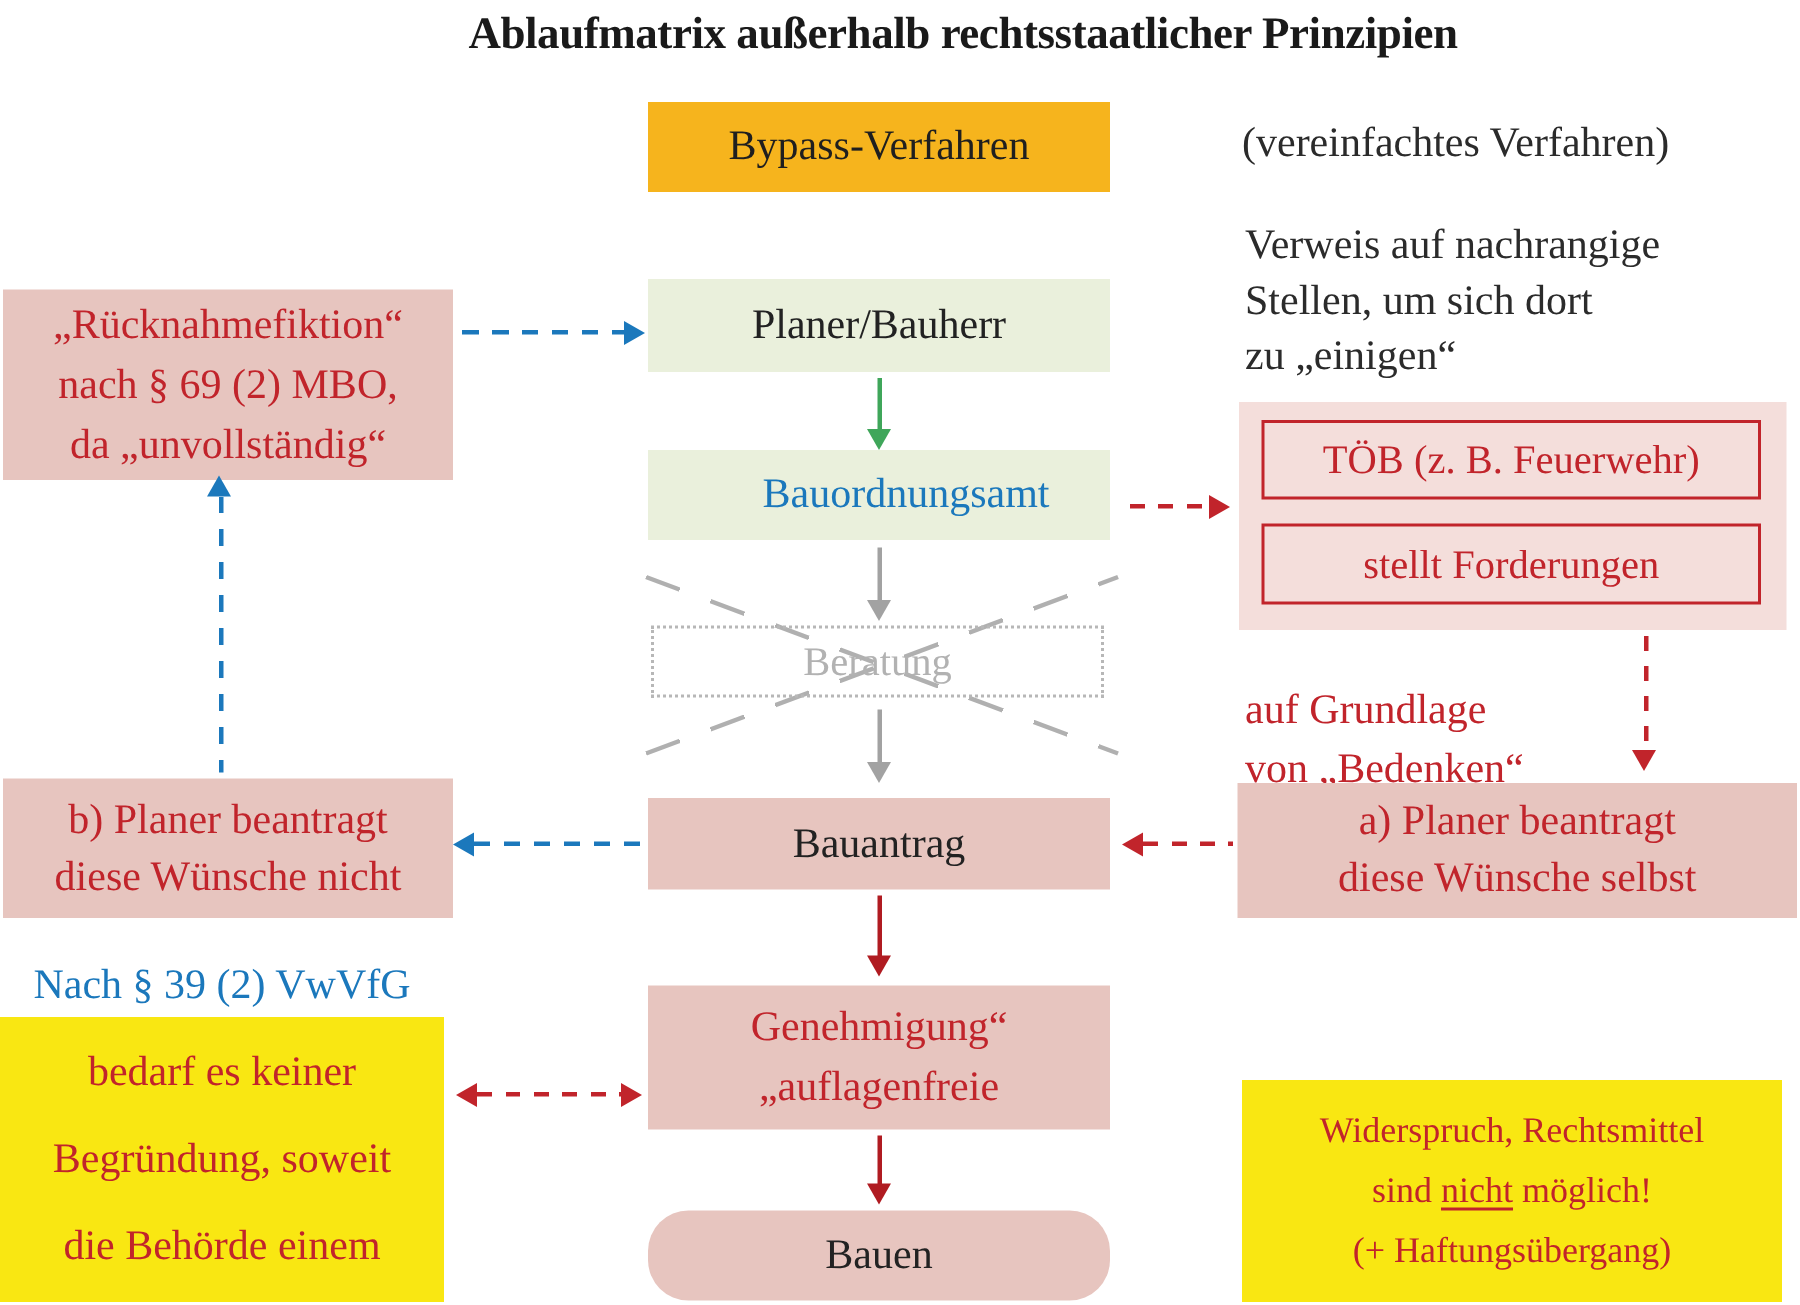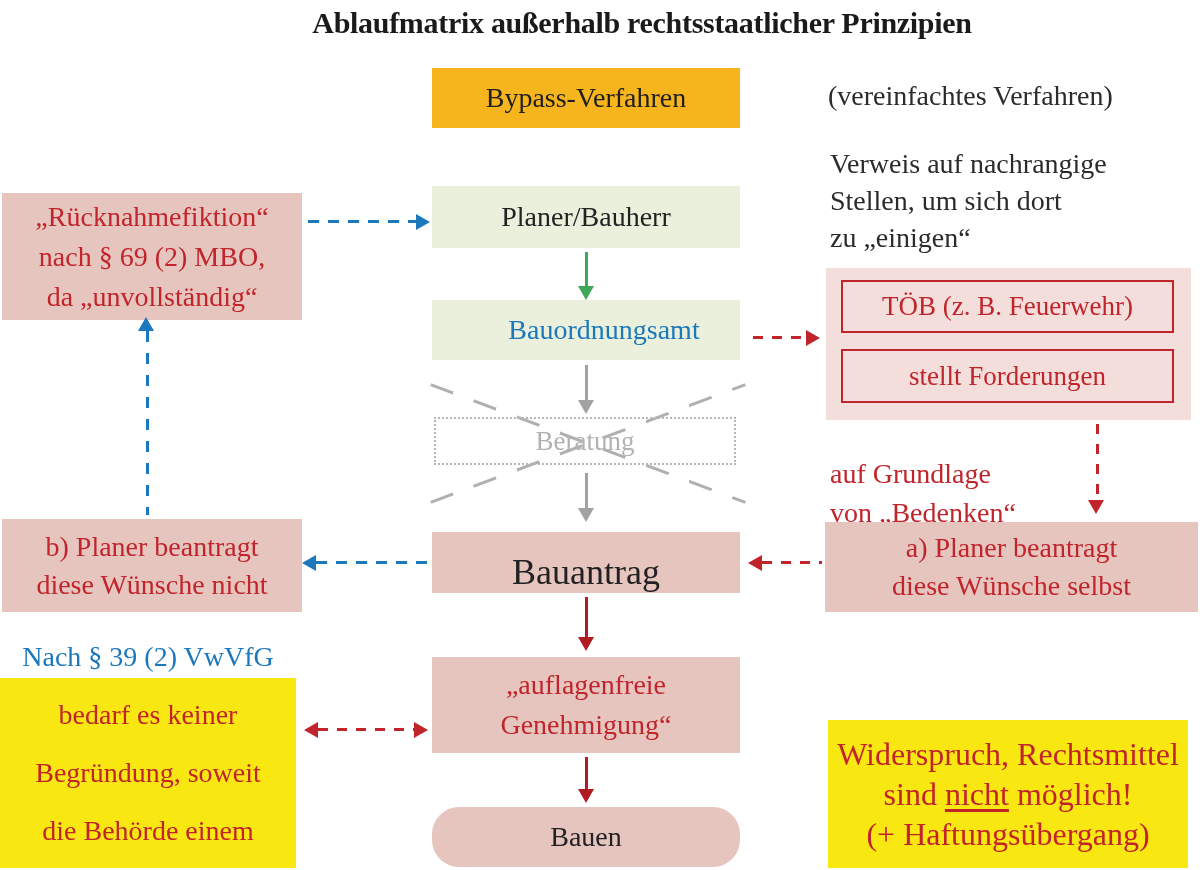--- a/index.html
+++ b/index.html
@@ -12,36 +12,36 @@
   .abs { position:absolute; }
   .box { position:absolute; display:flex; flex-direction:column; align-items:center; justify-content:center; text-align:center; box-sizing:border-box; }
 
   #title { left:42px; top:6px; width:1200px; text-align:center; font-size:30px; font-weight:700; letter-spacing:-0.3px; color:#1a1a1a; }
 
   #bypass        { left:432px; top:68px;  width:308px; height:60px; background:var(--orange); font-size:28px; color:#1f1f1f; }
   #vereinfachtes { left:828px; top:80px;  font-size:28px; color:var(--ink); }
   #planer        { left:432px; top:186px; width:308px; height:62px; background:var(--green-box); font-size:28px; color:#222; }
   #bauordnungsamt{ left:432px; top:300px; width:308px; height:60px; background:var(--green-box); font-size:28px; color:var(--blue);padding-left:36px; }
   #beratung      { left:434px; top:417px; width:302px; height:48px; border:2px dotted #b7b7b7; color:#b2b2b2; font-size:27px; background:transparent; }
-  #bauantrag     { left:432px; top:532px; width:308px; height:61px; background:var(--pink); font-size:36px; color:#222;justify-content:flex-end; }
+  #bauantrag     { left:432px; top:532px; width:308px; height:61px; background:var(--pink); font-size:28px; color:#222; }
   #genehmigung   { left:432px; top:657px; width:308px; height:96px; background:var(--pink); color:var(--red); font-size:28px; line-height:40px; }
   #bauen         { left:432px; top:807px; width:308px; height:60px; background:var(--pink); font-size:28px; color:#222;border-radius:27px; }
 
   #ruecknahme    { left:2px;   top:193px; width:300px; height:127px; background:var(--pink); color:var(--red); font-size:28px; line-height:40px; }
   #b-box         { left:2px;   top:519px; width:300px; height:93px;  background:var(--pink); color:var(--red); font-size:28px; line-height:38px; }
   #yellow-left   { left:0px;   top:678px; width:296px; height:190px; background:var(--yellow); color:var(--red); font-size:28px; line-height:38px;gap:20px; }
   #yellow-left .blue-line { color:var(--blue); }
 
   #verweis       { left:830px; top:145px; font-size:28px; line-height:37px; color:var(--ink); text-align:left; }
   #toeb-container{ left:826px; top:268px; width:365px; height:152px; background:var(--pink-light); }
   #toeb1         { left:841px; top:280px; width:333px; height:53px; border:2px solid var(--red); color:var(--red); font-size:27px; background:transparent; }
   #toeb2         { left:841px; top:349px; width:333px; height:54px; border:2px solid var(--red); color:var(--red); font-size:27px; background:transparent; }
   #grundlage     { left:830px; top:438px; width:245px; font-size:28px; line-height:39px; color:var(--red); text-align:left;margin-top:16px; }
   #a-box         { left:825px; top:522px; width:373px; height:90px; background:var(--pink); color:var(--red); font-size:28px; line-height:38px; }
-  #yellow-right  { left:828px; top:720px; width:360px; height:148px; background:var(--yellow); color:var(--red); font-size:32px; line-height:40px; }
+  #yellow-right  { left:828px; top:720px; width:360px; height:148px; background:var(--yellow); color:var(--red); font-size:24px; line-height:40px; }
   .u { text-decoration:underline; text-underline-offset:4px;text-align:center; }
 
   
   .vline { position:absolute; width:3px; }
   .hline { position:absolute; height:3px; }
   .head  { position:absolute; width:0; height:0; }
 
   .hdash-blue { background:repeating-linear-gradient(90deg, var(--blue) 0 11px, transparent 11px 20px); }
   .hdash-red  { background:repeating-linear-gradient(90deg, var(--red) 0 10px,  transparent 10px 19px); }
   .vdash-blue { background:repeating-linear-gradient(180deg, var(--blue) 0 11px, transparent 11px 22px); }
@@ -109,22 +109,22 @@
   <div class="xline" id="xline2"></div>
   <div class="box" id="beratung">
     <div>Beratung</div>
   </div>
 
   <div class="box" id="bauantrag">
     <div>Bauantrag</div>
   </div>
 
   <div class="box" id="genehmigung">
+    <div>Genehmigung“</div>
     <div>„auflagenfreie</div>
-    <div>Genehmigung“</div>
   </div>
 
   <div class="box" id="bauen">
     <div>Bauen</div>
   </div>
 
   <div class="box" id="ruecknahme">
     <div>„Rücknahmefiktion“</div>
     <div>nach § 69 (2) MBO,</div>
     <div>da „unvollständig“</div>

